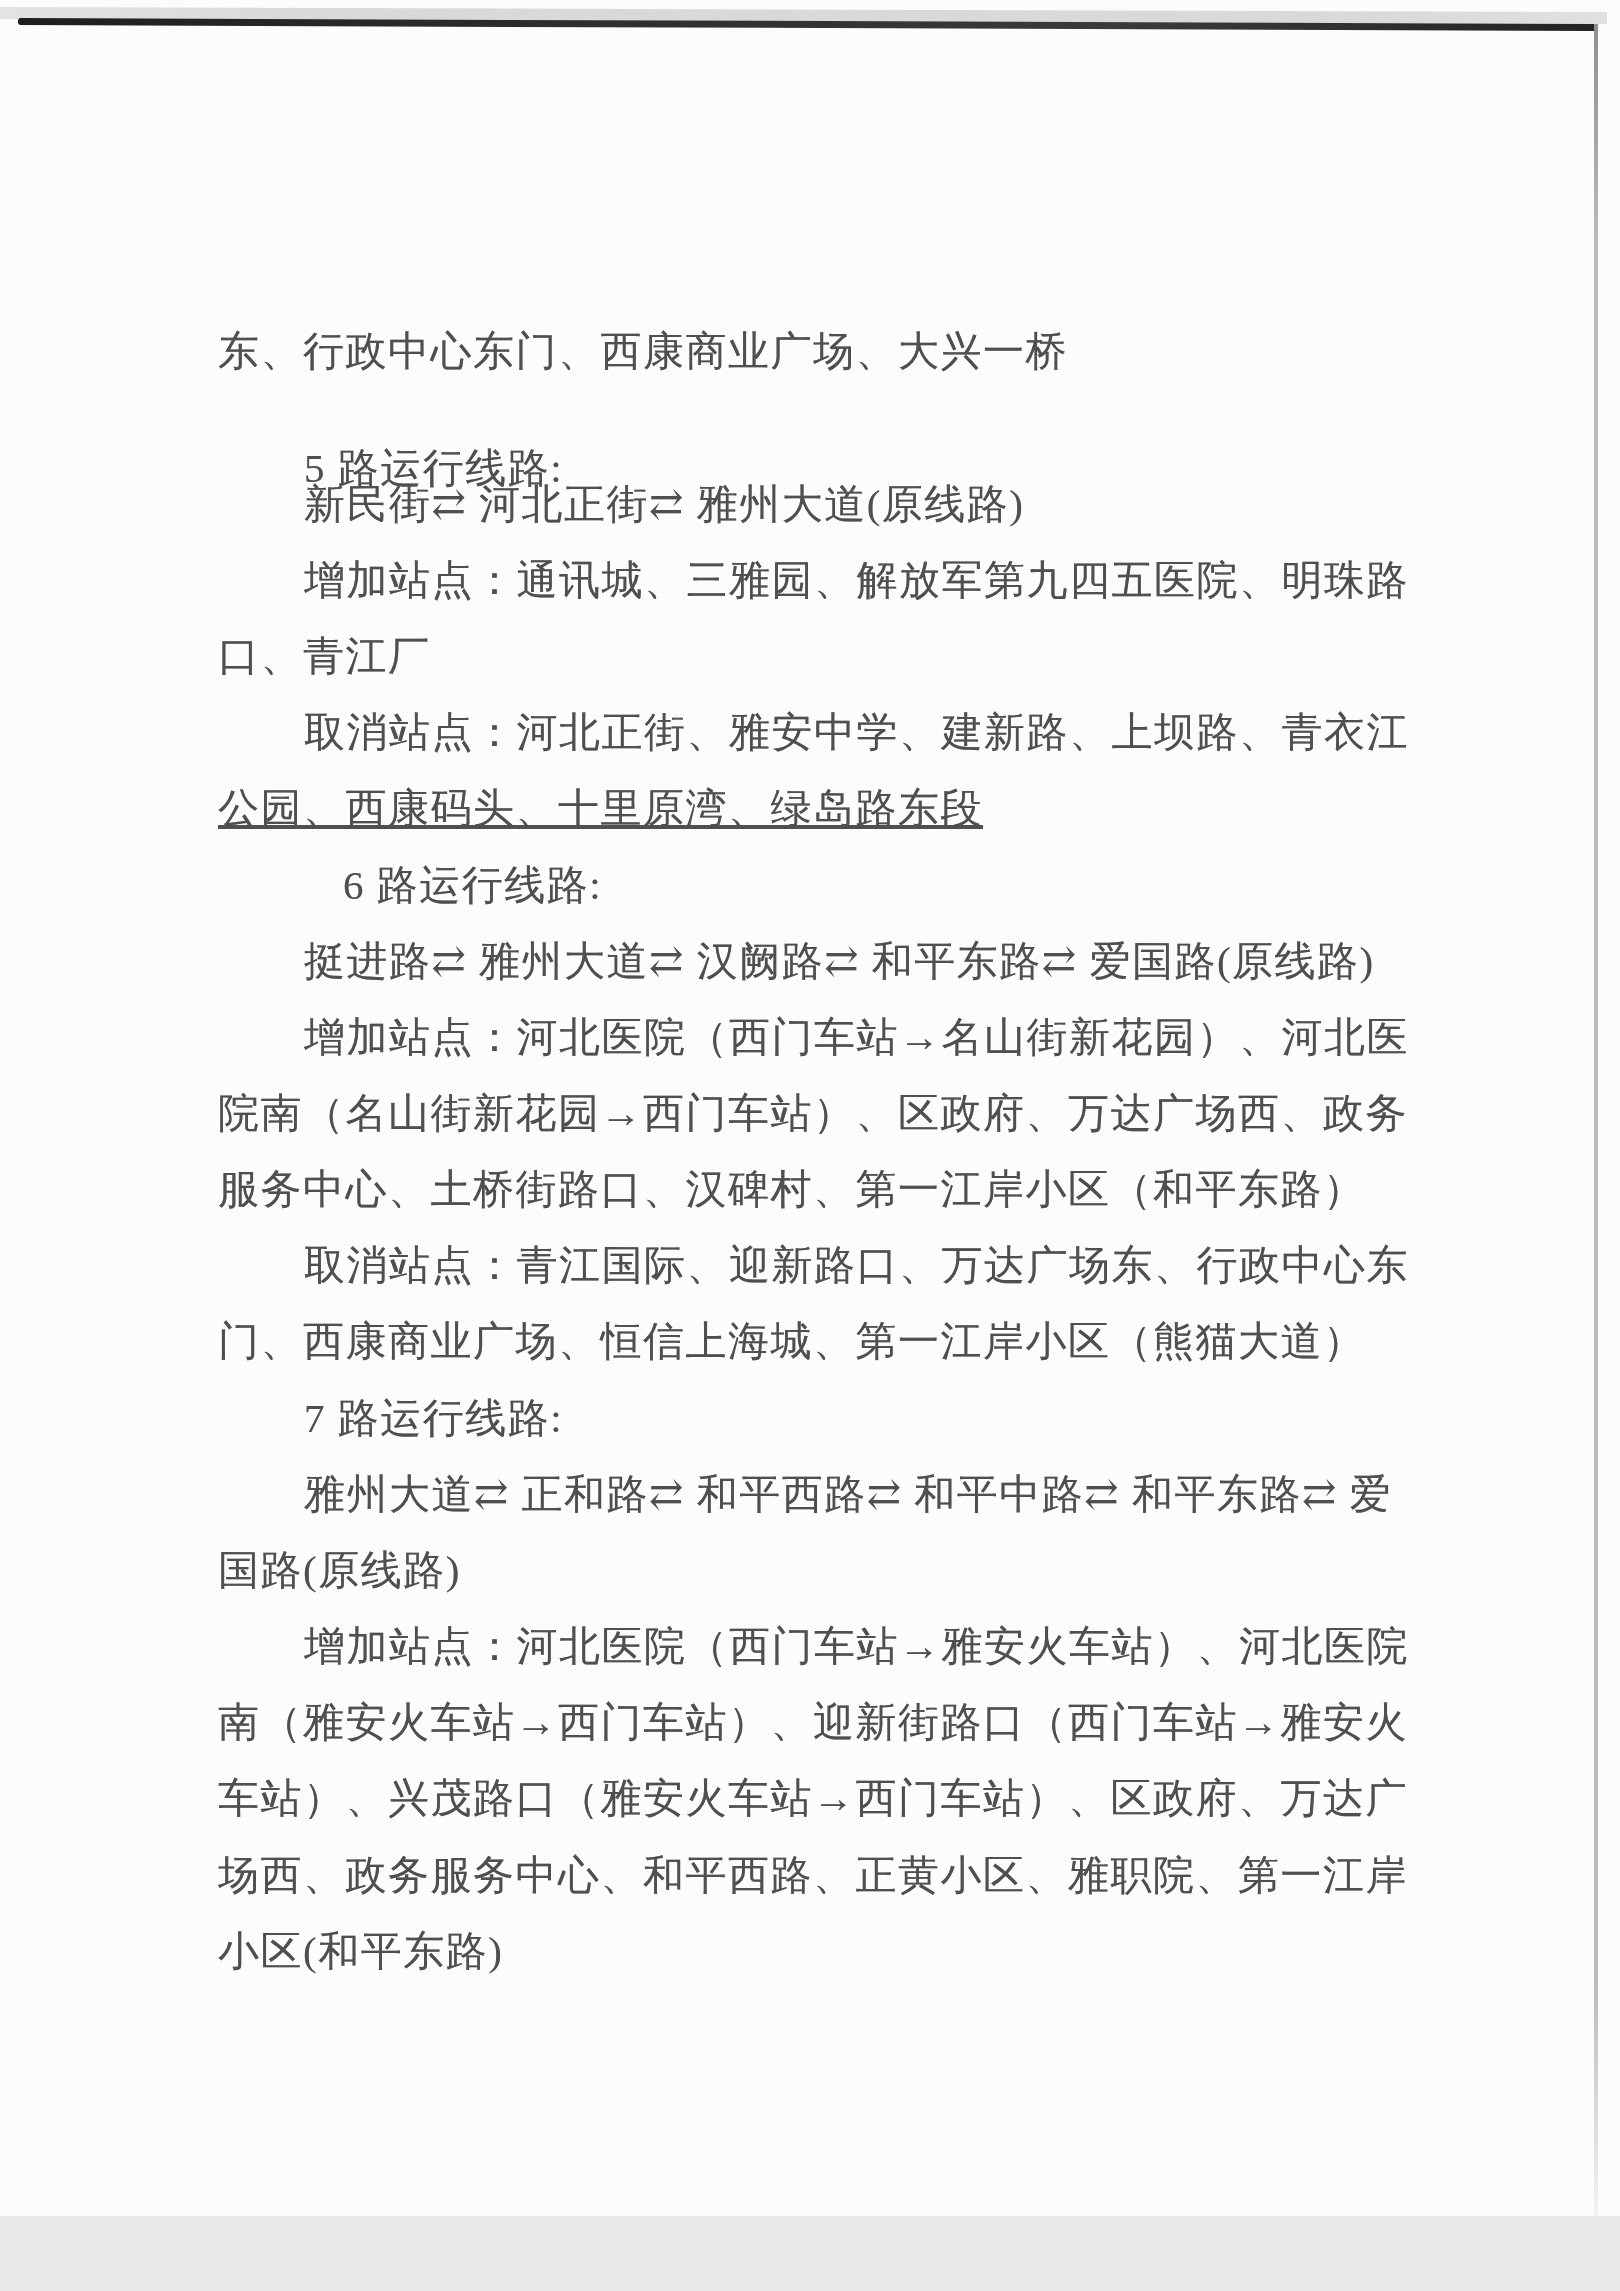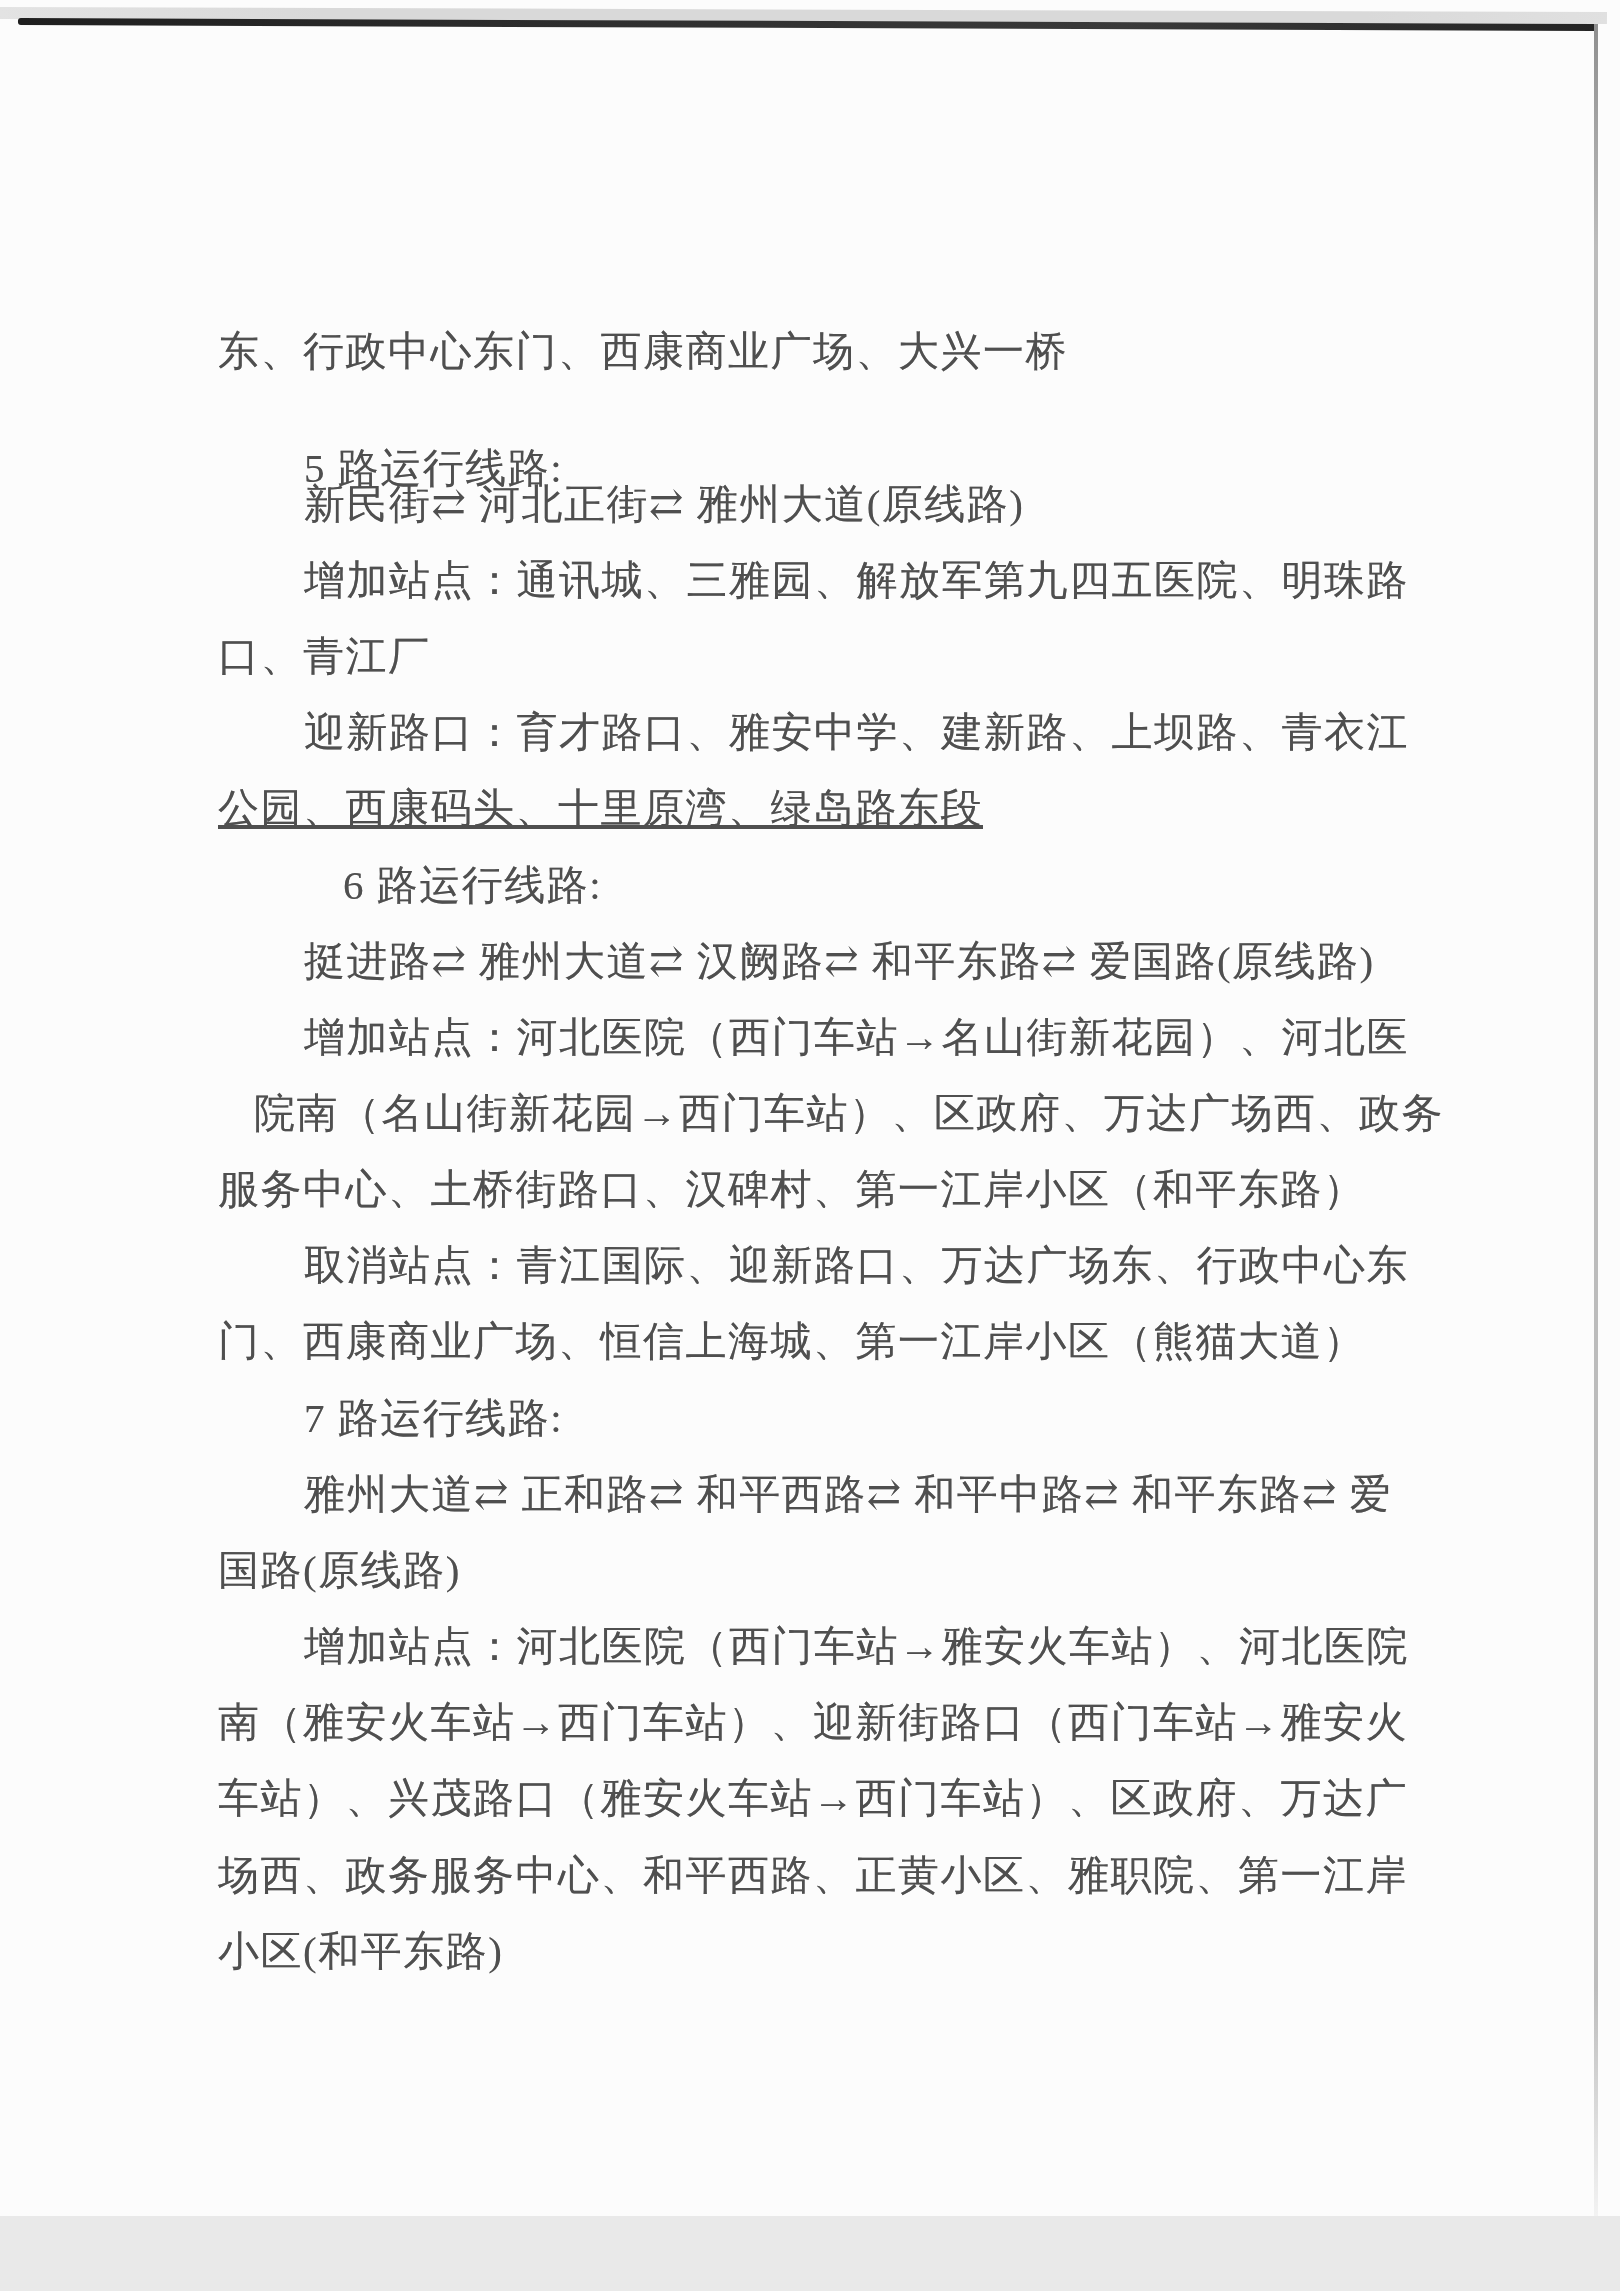--- a/index.html
+++ b/index.html
@@ -81,26 +81,26 @@
   <div class="top-band"></div>
   <div class="top-edge"></div>
   <div class="right-edge"></div>
   <div class="bottom-noise"></div>
   <div class="textblock">
       <div class="line" style="top: 324px;">东、行政中心东门、西康商业广场、大兴一桥</div>
       <div class="line indent" style="top: 401px; margin-top: 40px;">5 路运行线路:</div>
       <div class="line indent" style="top: 477px;">新民街⇄ 河北正街⇄ 雅州大道(原线路)</div>
       <div class="line indent" style="top: 553px;">增加站点：通讯城、三雅园、解放军第九四五医院、明珠路</div>
       <div class="line" style="top: 629px;">口、青江厂</div>
-      <div class="line indent" style="top: 705px;">迎新路口：育才路口、雅安中学、建新路、上坝路、青衣江</div>
+      <div class="line indent" style="top: 705px;">取消站点：河北正街、雅安中学、建新路、上坝路、青衣江</div>
       <div class="line" style="top: 781px; text-decoration: underline;">公园、西康码头、十里原湾、绿岛路东段</div>
       <div class="line indent" style="top: 858px; margin-left: 39px;">6 路运行线路:</div>
       <div class="line indent" style="top: 934px;">挺进路⇄ 雅州大道⇄ 汉阙路⇄ 和平东路⇄ 爱国路(原线路)</div>
       <div class="line indent" style="top: 1010px;">增加站点：河北医院（西门车站→名山街新花园）、河北医</div>
-      <div class="line" style="top: 1086px; margin-left: 36px;">院南（名山街新花园→西门车站）、区政府、万达广场西、政务</div>
+      <div class="line" style="top: 1086px;">院南（名山街新花园→西门车站）、区政府、万达广场西、政务</div>
       <div class="line" style="top: 1162px;">服务中心、土桥街路口、汉碑村、第一江岸小区（和平东路）</div>
       <div class="line indent" style="top: 1238px;">取消站点：青江国际、迎新路口、万达广场东、行政中心东</div>
       <div class="line" style="top: 1314px;">门、西康商业广场、恒信上海城、第一江岸小区（熊猫大道）</div>
       <div class="line indent" style="top: 1391px;">7 路运行线路:</div>
       <div class="line indent" style="top: 1467px;">雅州大道⇄ 正和路⇄ 和平西路⇄ 和平中路⇄ 和平东路⇄ 爱</div>
       <div class="line" style="top: 1543px;">国路(原线路)</div>
       <div class="line indent" style="top: 1619px;">增加站点：河北医院（西门车站→雅安火车站）、河北医院</div>
       <div class="line" style="top: 1695px; font-family: Liberation Serif, serif;">南（雅安火车站→西门车站）、迎新街路口（西门车站→雅安火</div>
       <div class="line" style="top: 1771px;">车站）、兴茂路口（雅安火车站→西门车站）、区政府、万达广</div>
       <div class="line" style="top: 1848px;">场西、政务服务中心、和平西路、正黄小区、雅职院、第一江岸</div>

